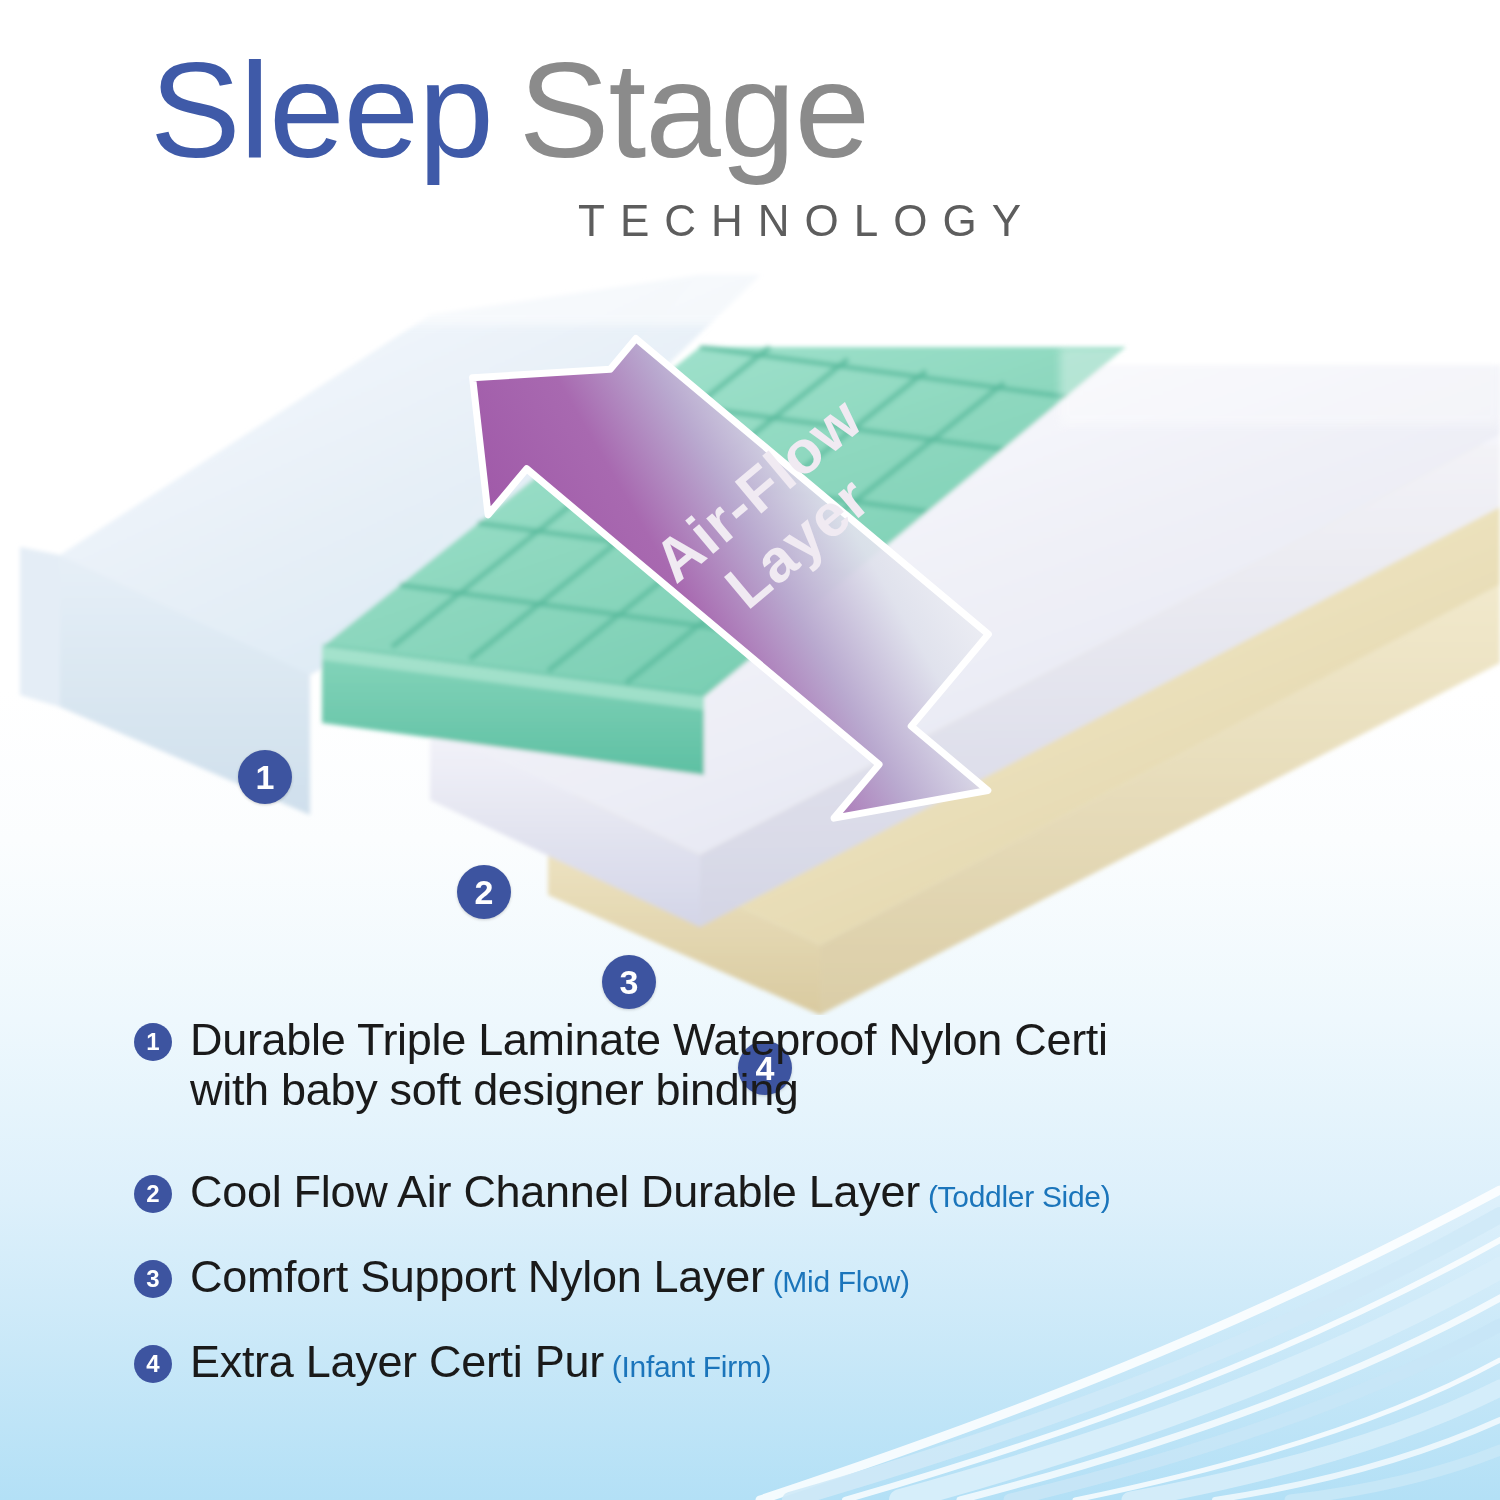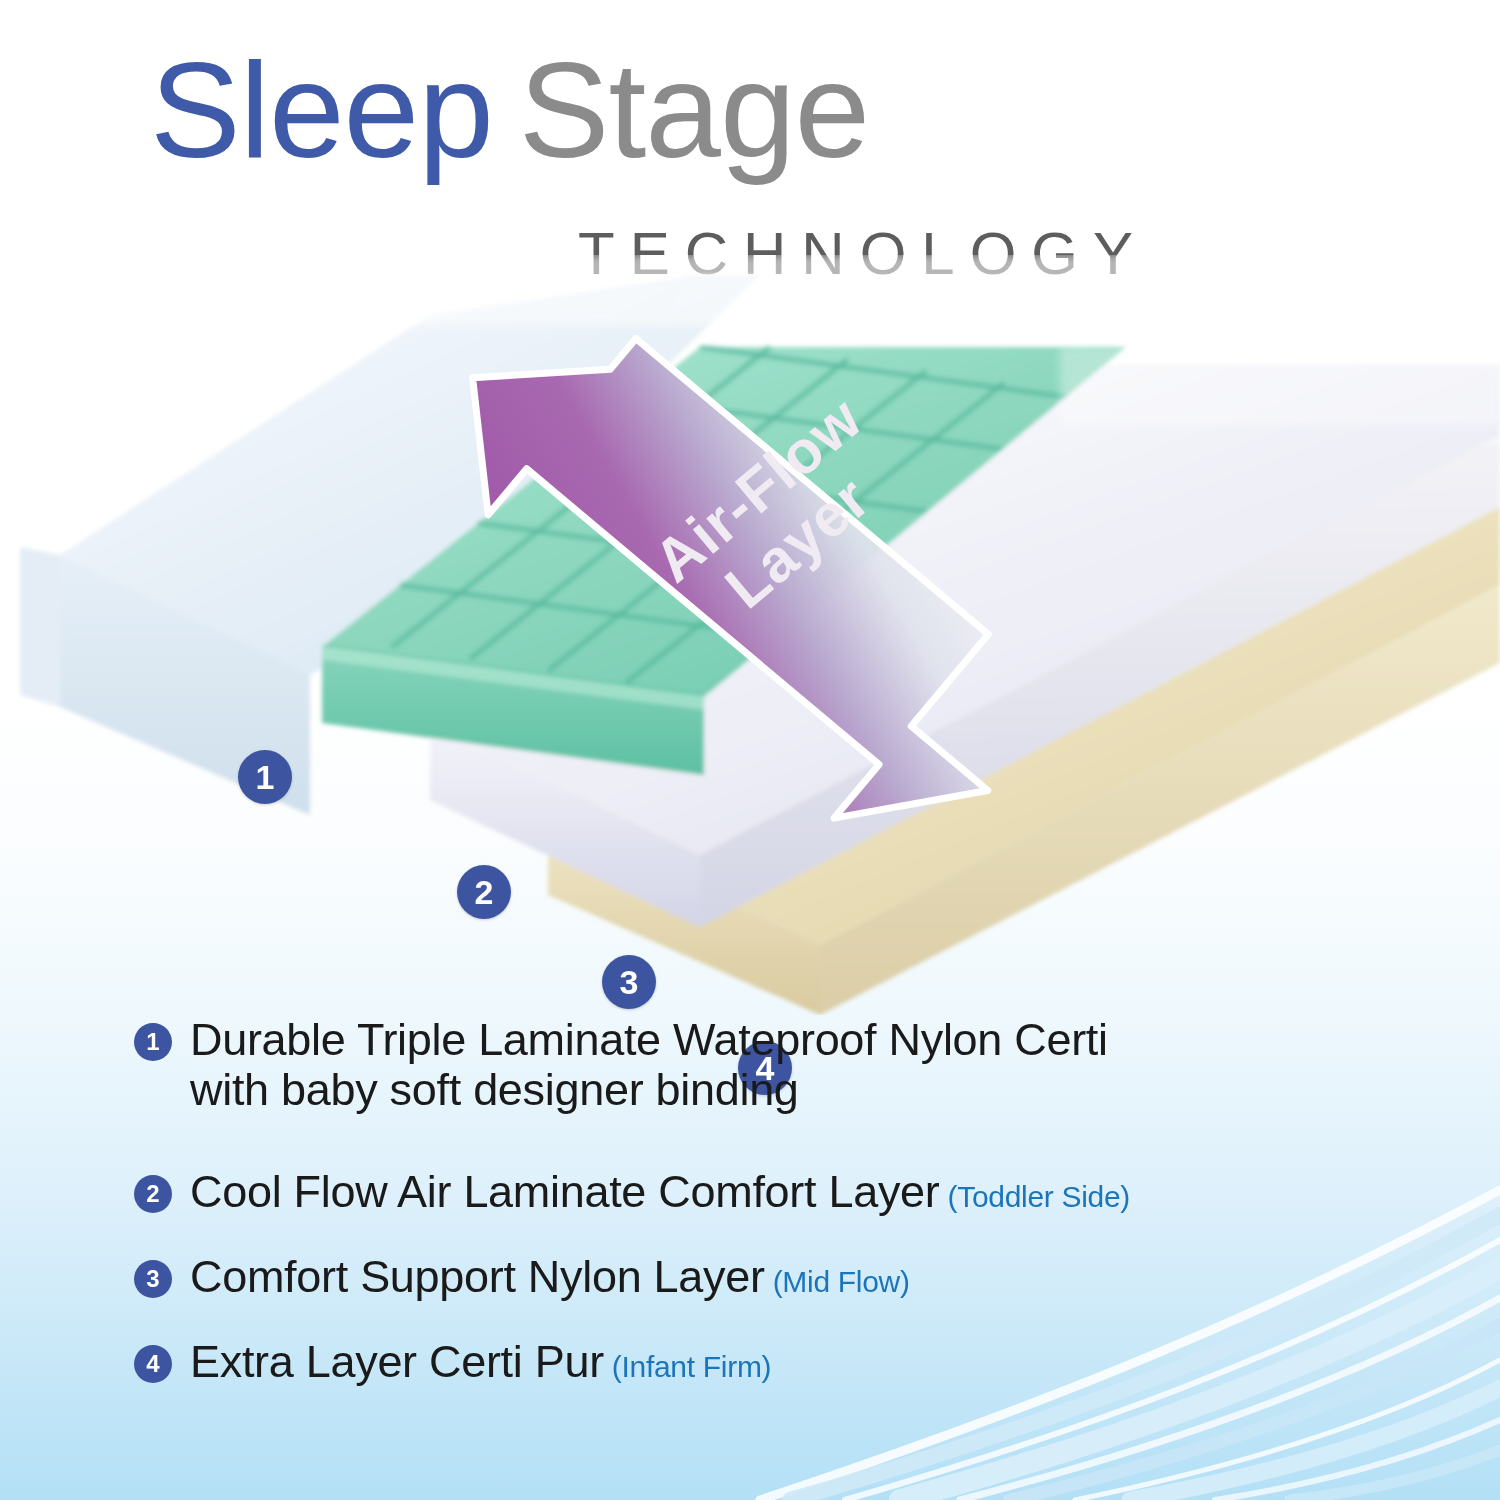--- a/index.html
+++ b/index.html
@@ -56,22 +56,22 @@
     font-stretch: condensed;
   }
   #logo-word-stage {
     color: #8b8b8b;
     font-weight: 400;
     margin-left: 26px;
   }
   #logo-sub {
     position: absolute;
     left: 578px;
-    top: 219px;
-    font-size: 60px;
+    top: 196px;
+    font-size: 44px;
     letter-spacing: 15px;
     color: #5d5d5d;
     font-weight: 300;
     white-space: nowrap;
     text-align: center;
   }
 
   
   #illustration {
     position: absolute;
@@ -329,21 +329,21 @@
         <span>Durable Triple Laminate Wateproof Nylon Certi</span>
         <span class="line2">with baby soft designer binding</span>
       </div>
     </div>
 
     <div class="legend-row" id="legend-row-2">
       <div class="legend-badge">
         <span>2</span>
       </div>
       <div class="legend-text">
-        <span>Cool Flow Air Laminate Comfort Layer</span><span class="legend-note">(Toddler Side)</span>
+        <span>Cool Flow Air Channel Durable Layer</span><span class="legend-note">(Toddler Side)</span>
       </div>
     </div>
 
     <div class="legend-row" id="legend-row-3">
       <div class="legend-badge">
         <span>3</span>
       </div>
       <div class="legend-text">
         <span>Comfort Support Nylon Layer</span><span class="legend-note">(Mid Flow)</span>
       </div>

